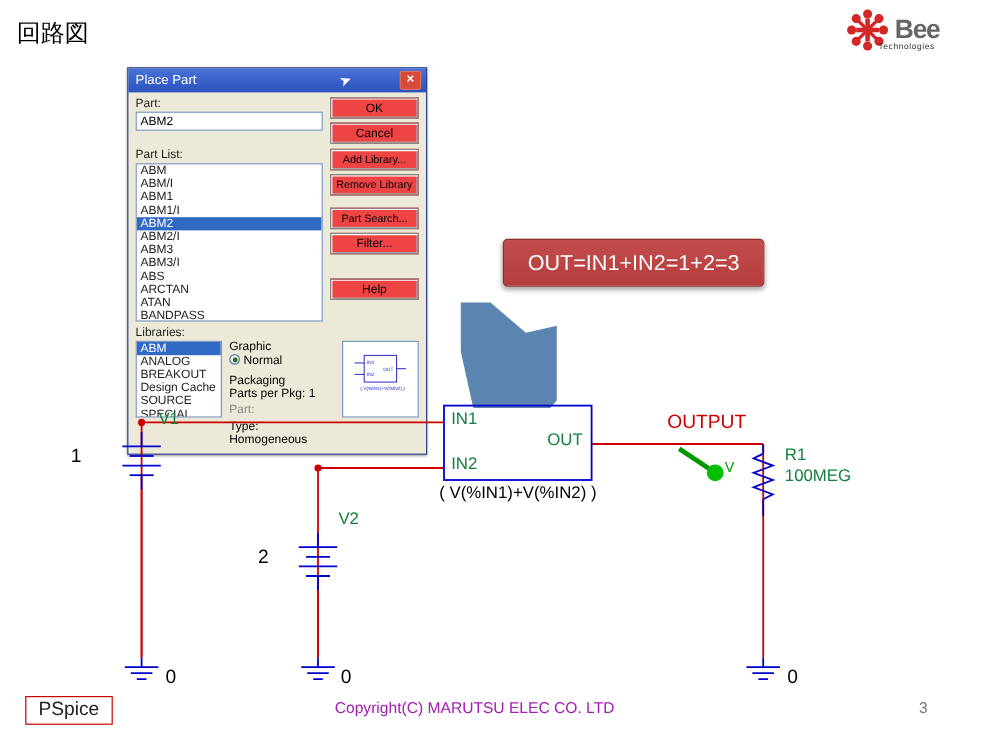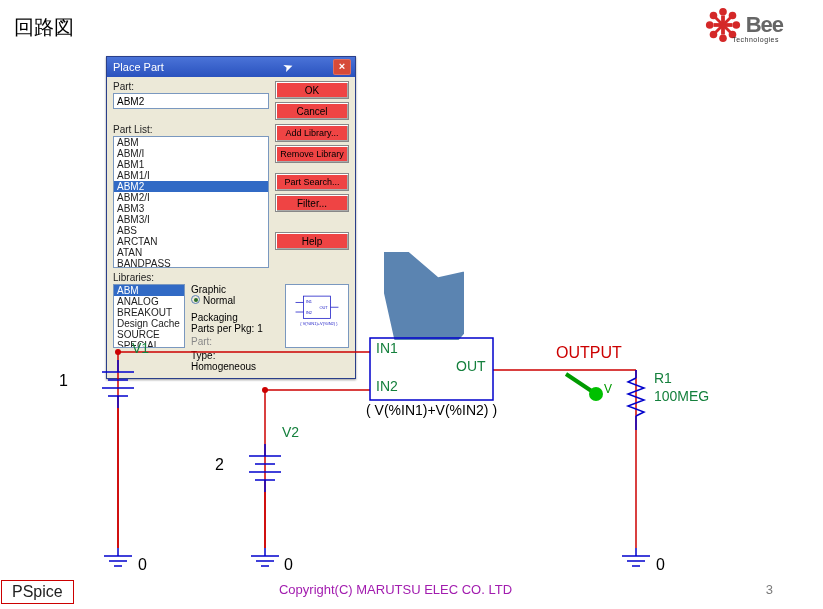--- a/index.html
+++ b/index.html
@@ -71,21 +71,21 @@
   .arrow-svg { position: absolute; left: 384px; top: 252px; }
 
   
   .schem { position: absolute; left: 0; top: 0; width: 823px; height: 609px; }
   .lbl { position: absolute; font-size: 14px; }
   .blue { color: #15803d; }
   .red  { color: #cc0000; }
 
   
   .pspice {
-    position: absolute; left: 1px; bottom: 5px; border: 1px solid #cc0000;
+    position: absolute; left: 21px; bottom: 5px; border: 1px solid #cc0000;
     padding: 2px 10px; font-size: 16px; color: #222;
   }
   .copyright { position: absolute; left: 0; right: 0; bottom: 12px; text-align: center; color: #a21caf; font-size: 13px; }
   .pagenum { position: absolute; right: 18px; bottom: 12px; color: #7b7b7b; font-size: 13px; }
 </style>
 </head>
 <body>
 <div class="slide">
 
   <div class="title">回路図</div>
@@ -204,20 +204,21 @@
               <text x="25" y="36" font-size="5" fill="#2020c8">IN2</text>
               <text x="42" y="30" font-size="5" fill="#2020c8">OUT</text>
               <text x="18" y="50" font-size="5" fill="#2020c8">{ V(%IN1)+V(%IN2) }</text>
             </svg>
           </div>
         </div>
       </div>
     </div>
   </div>
 
+  <div class="badge">OUT=IN1+IN2=1+2=3</div>
 
   <svg class="arrow-svg" width="80" height="88">
     <defs>
       <marker id="ah" markerWidth="12" markerHeight="12" refX="6" refY="6" orient="auto">
         <path d="M0,0 L12,6 L0,12 L3,6 Z" fill="#5b84b1"></path>
       </marker>
     </defs>
     <path d="M 8 12 Q 56 18 44 66" fill="none" stroke="#5b84b1" stroke-width="14" marker-end="url(#ah)"></path>
   </svg>
 

